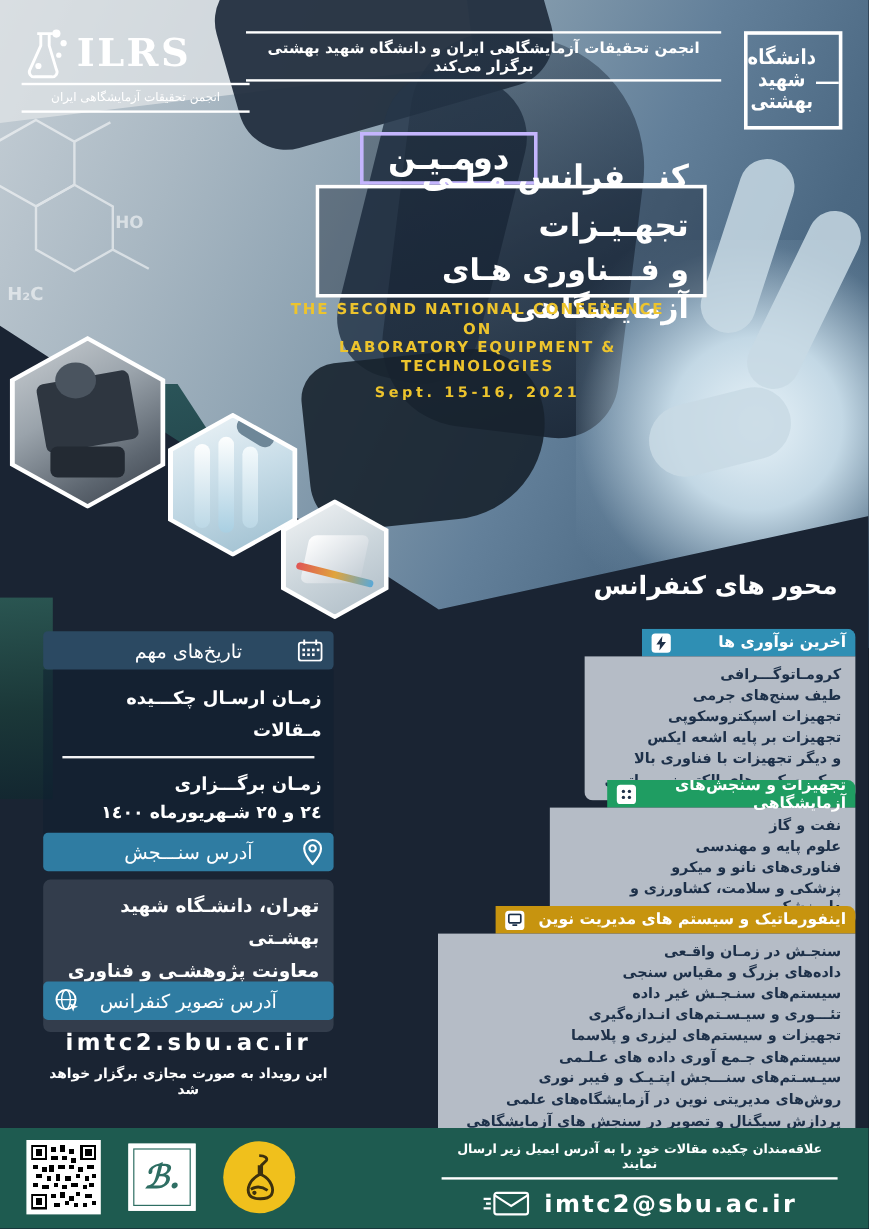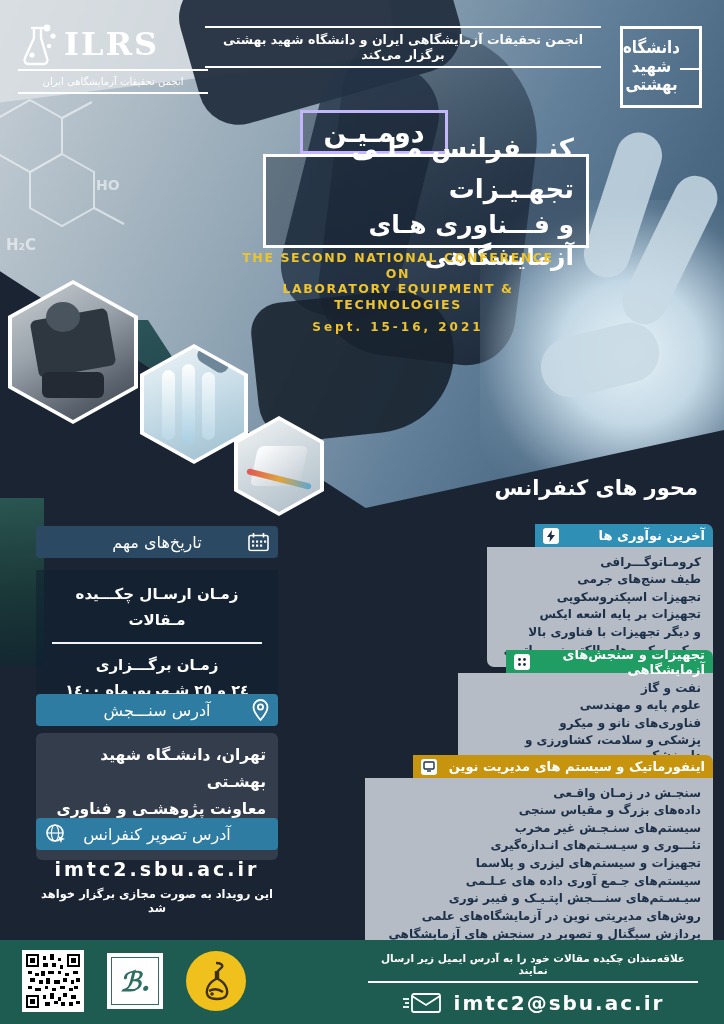--- a/index.html
+++ b/index.html
@@ -67,21 +67,21 @@
   .hx-shape{position:absolute;border-radius:6px;}
 
   
   .lbox{position:absolute;left:36px;width:242px;color:#fff;}
   .lhead{height:32px;border-radius:4px;display:flex;align-items:center;justify-content:center;position:relative;}
   .lhead .ttl{font-size:16px;font-weight:normal;}
   .icon-right{position:absolute;right:9px;top:50%;transform:translateY(-50%);}
   .icon-left{position:absolute;left:9px;top:50%;transform:translateY(-50%);}
   .dates-box{top:526px;}
   .dates-head{background:#2b4962;}
-  .dates-body{background:rgba(14,30,48,.5);border-radius:0 0 6px 6px;padding:12px 10px 4px;text-align:center;margin-top:12px;}
+  .dates-body{background:rgba(14,30,48,.5);border-radius:0 0 6px 6px;padding:12px 10px 4px;}
   .d-label{font-size:15px;font-weight:bold;line-height:1.7;}
   .d-value{font-size:14.5px;font-weight:bold;line-height:1.7;}
   .d-rule{height:1.5px;background:#fff;margin:9px 6px;opacity:.95;}
   .secr-box{top:694px;}
   .secr-head{background:#2f7ca2;}
   .secr-body{background:rgba(205,220,232,.14);border-radius:6px;margin-top:7px;padding:9px 12px;
              font-size:15.5px;font-weight:bold;text-align:right;line-height:1.75;}
   .web-box{top:818px;}
   .web-head{background:#2f7ca2;}
   .web-body{padding:8px 2px 0;text-align:center;}
@@ -335,21 +335,21 @@
         <svg width="12" height="11" viewBox="0 0 12 11">
             <rect x="1" y="1" width="10" height="7" rx="1" fill="none" stroke="#1d3049" stroke-width="1.4"></rect>
             <line x1="4" y1="10" x2="8" y2="10" stroke="#1d3049" stroke-width="1.4"></line>
           </svg>
       </span>
       <span class="ttxt">اینفورماتیک و سیستم های مدیریت نوین</span>
     </div>
     <div class="tbody">
         <div class="topic-item">سنجـش در زمـان واقـعی</div>
         <div class="topic-item">داده‌های بزرگ و مقیاس سنجی</div>
-        <div class="topic-item">سیستم‌های سنـجـش غیر مخرب</div>
+        <div class="topic-item">سیستم‌های سنـجـش غیر داده</div>
         <div class="topic-item">تئـــوری و سیـسـتم‌های انـدازه‌گیری</div>
         <div class="topic-item">تجهیزات و سیستم‌های لیزری و پلاسما</div>
         <div class="topic-item">سیستم‌های جـمع آوری داده های عـلـمی</div>
         <div class="topic-item">سیـسـتم‌های سنـــجش اپتـیـک و فیبر نوری</div>
         <div class="topic-item">روش‌های مدیریتی نوین در آزمایشگاه‌های علمی</div>
         <div class="topic-item">پردازش سیگنال و تصویر در سنجش های آزمایشگاهی</div>
       </div>
   </div>
 
   <div class="footer">

